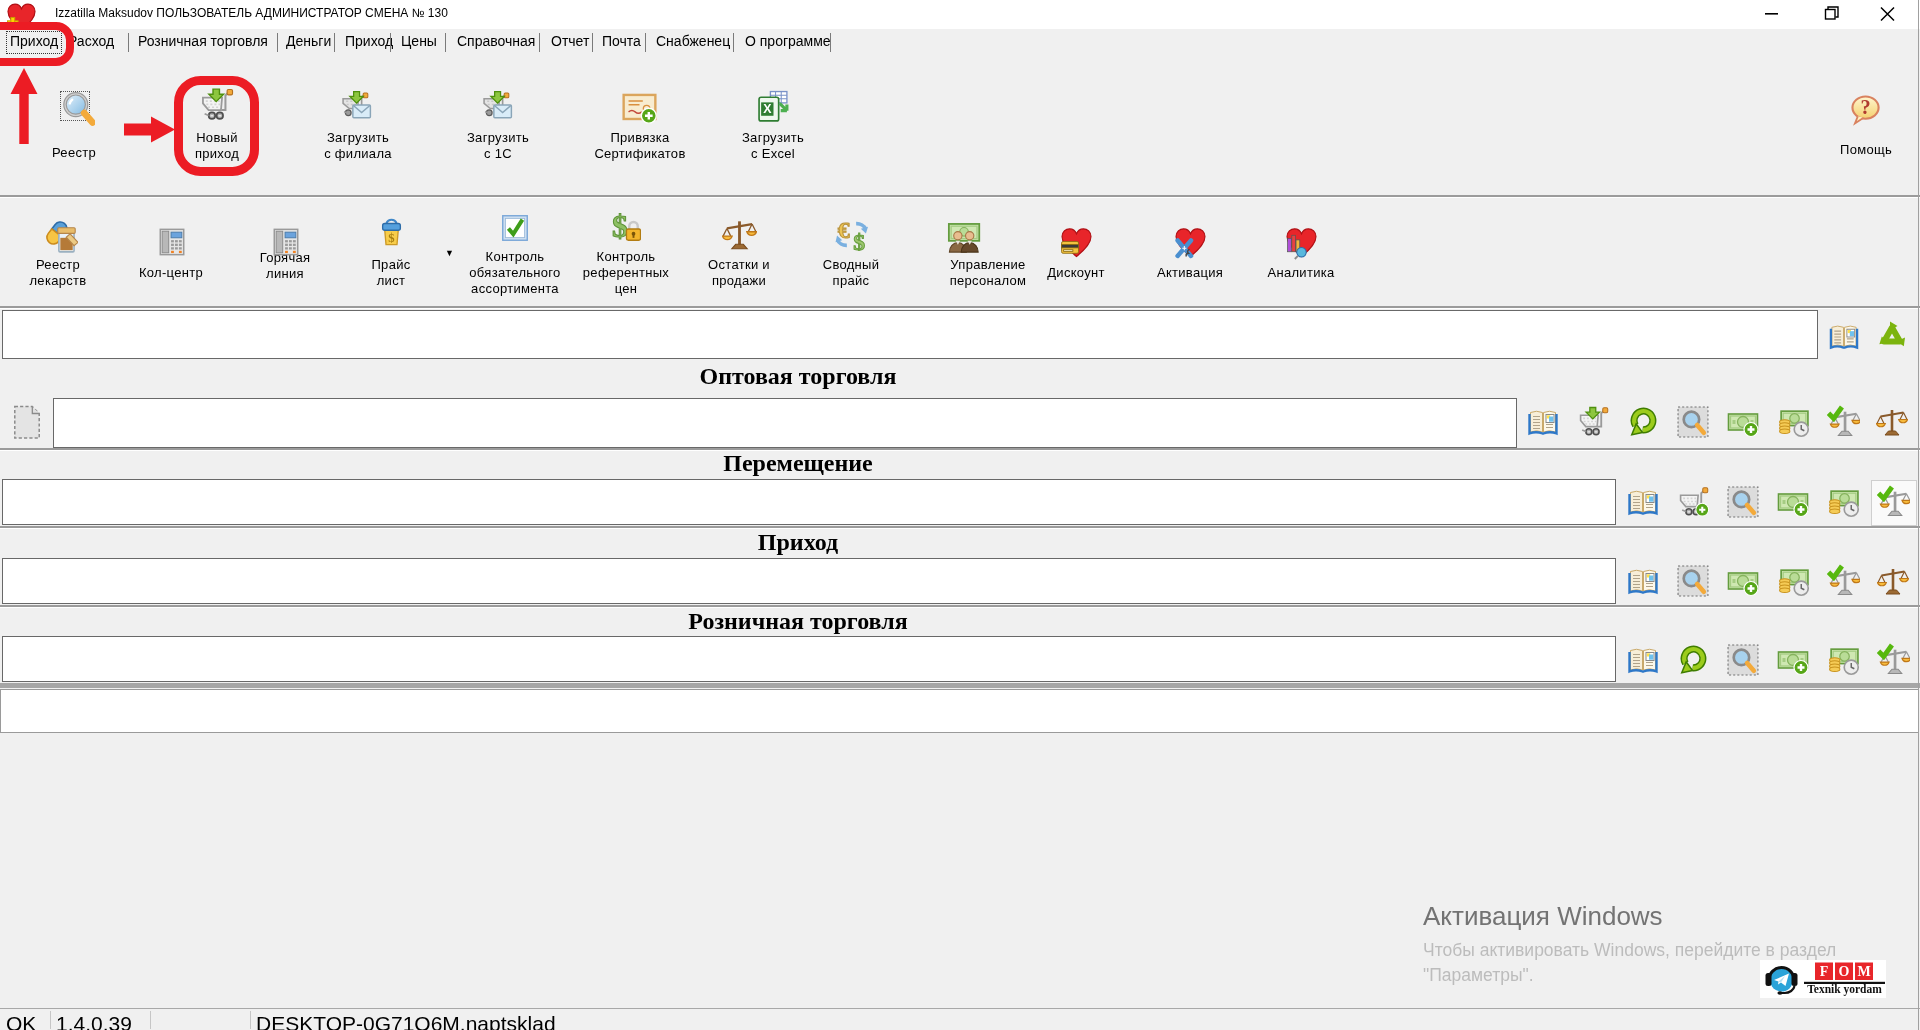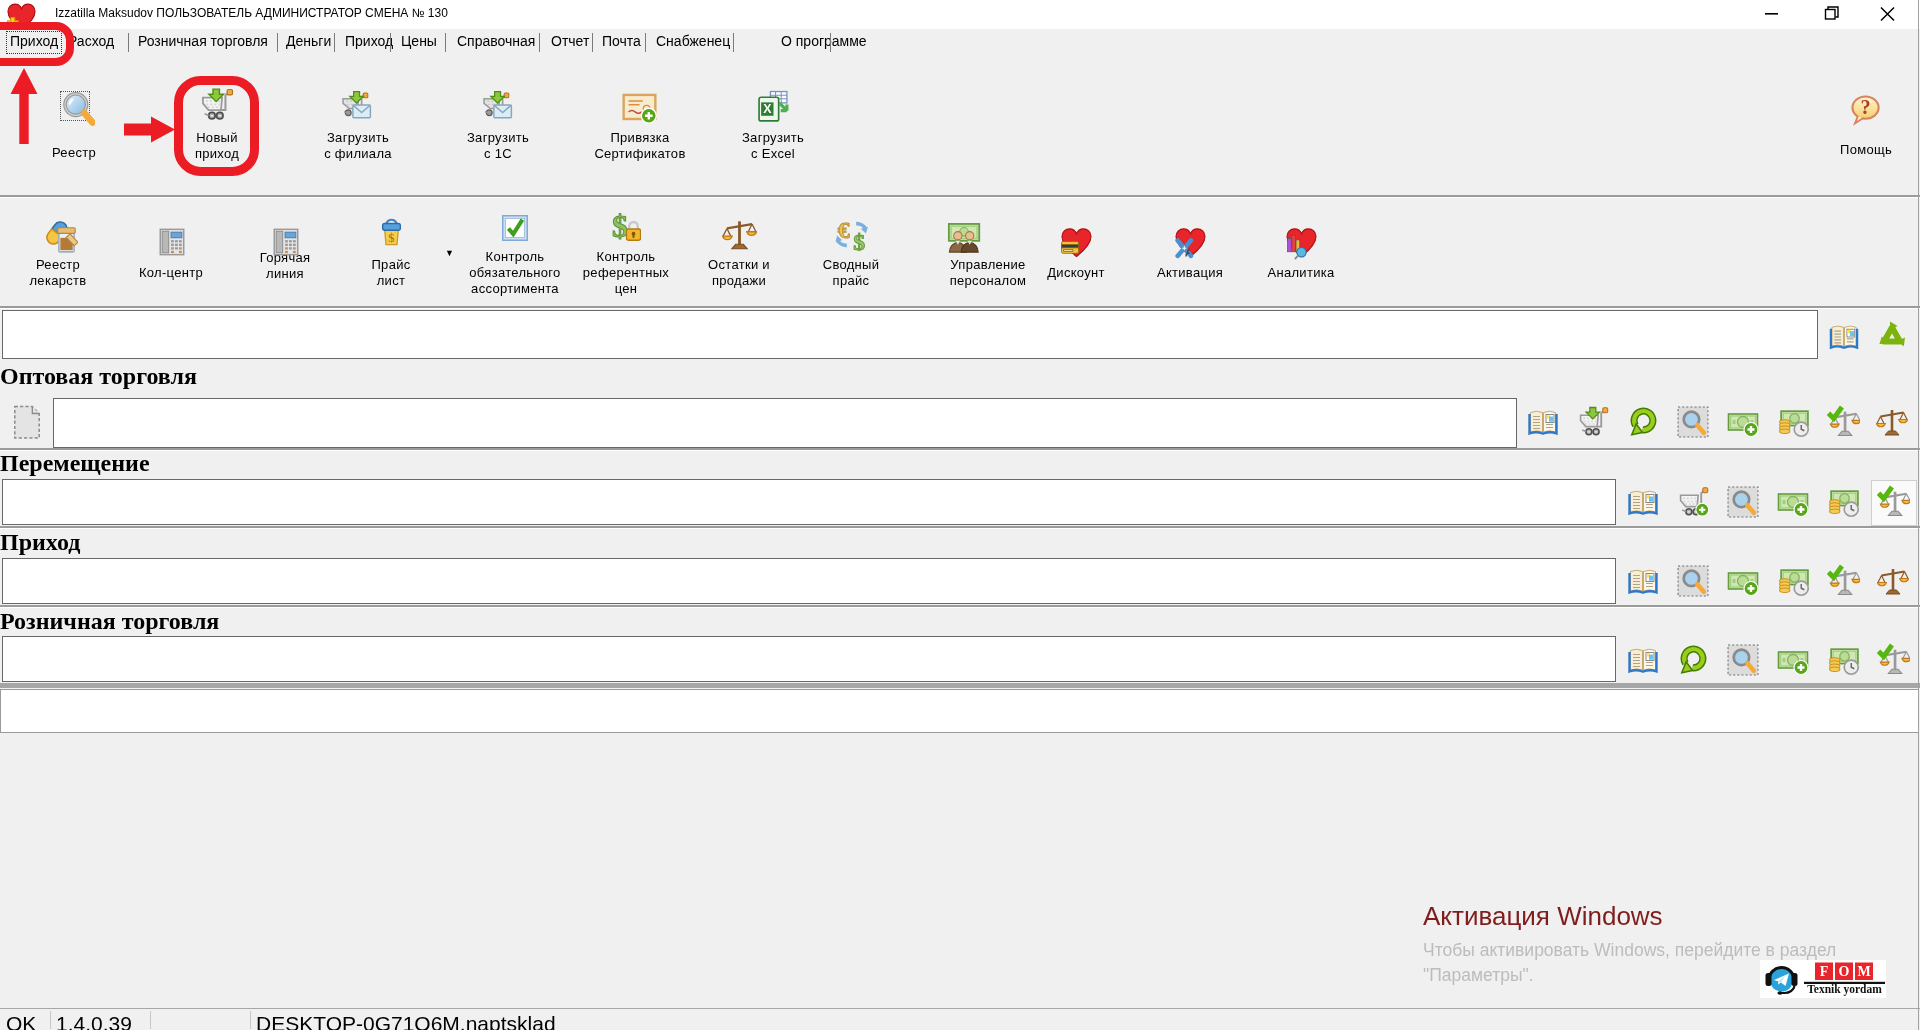--- a/index.html
+++ b/index.html
@@ -1,17 +1,17 @@
 <!DOCTYPE html>
 <html><head><meta charset="utf-8"><style>
 html,body{margin:0;padding:0}
 body{width:1920px;height:1030px;position:relative;background:#f0f0f0;font-family:"Liberation Sans",sans-serif;overflow:hidden;color:#000}
 .abs{position:absolute}
 .lbl{position:absolute;font-size:13px;line-height:16px;text-align:center;white-space:pre;letter-spacing:.3px}
-.hdr{position:absolute;left:0;width:1596px;text-align:left;font-family:"Liberation Serif",serif;font-weight:bold;font-size:24px}
+.hdr{position:absolute;left:0;width:1596px;text-align:center;font-family:"Liberation Serif",serif;font-weight:bold;font-size:24px}
 .inp{position:absolute;background:#fff;border:1px solid #686868}
 .groove{position:absolute;left:0;width:1920px;height:2px;background:#9b9b9b;border-bottom:1px solid #fff}
 .msep{position:absolute;top:33px;width:1px;height:19px;background:#7a7a7a}
 .mitem{position:absolute;top:33px;font-size:14px}
 .ssep{position:absolute;top:1011px;width:1px;height:18px;background:#c6c6c6}
 .stxt{position:absolute;top:1012px;font-size:21px}
 </style></head>
 <body>
 
 <div class="abs" style="left:0;top:0;width:1920px;height:29px;background:#fff"></div>
@@ -28,21 +28,21 @@
 <div class="mitem" style="left:10px">Приход</div>
 <div class="mitem" style="left:68px">Расход</div>
 <div class="mitem" style="left:138px">Розничная торговля</div>
 <div class="mitem" style="left:286px">Деньги</div>
 <div class="mitem" style="left:345px">Приход</div>
 <div class="mitem" style="left:401px">Цены</div>
 <div class="mitem" style="left:457px">Справочная</div>
 <div class="mitem" style="left:551px">Отчет</div>
 <div class="mitem" style="left:602px">Почта</div>
 <div class="mitem" style="left:656px">Снабженец</div>
-<div class="mitem" style="left:781px">О программе</div>
+<div class="mitem" style="left:745px">О программе</div>
 <div class="msep" style="left:67px"></div>
 <div class="msep" style="left:128px"></div>
 <div class="msep" style="left:277px"></div>
 <div class="msep" style="left:334px"></div>
 <div class="msep" style="left:390px"></div>
 <div class="msep" style="left:445px"></div>
 <div class="msep" style="left:539px"></div>
 <div class="msep" style="left:592px"></div>
 <div class="msep" style="left:645px"></div>
 <div class="msep" style="left:733px"></div>
@@ -101,21 +101,21 @@
 
 <div class="hdr" style="top:529px">Приход</div>
 <div class="inp" style="left:2px;top:558px;width:1612px;height:44px"></div>
 <div class="groove" style="top:605px"></div>
 
 <div class="hdr" style="top:608px">Розничная торговля</div>
 <div class="inp" style="left:2px;top:636px;width:1612px;height:44px"></div>
 <div class="abs" style="left:0;top:683px;width:1920px;height:5px;background:#a6a6a6"></div>
 <div class="abs" style="left:0;top:689px;width:1917px;height:42px;background:#fff;border:1px solid #9a9a9a;border-right:none"></div>
 
-<div class="abs" style="left:1423px;top:901px;font-size:26px;color:#7f1d1d">Активация Windows</div>
+<div class="abs" style="left:1423px;top:901px;font-size:26px;color:#737373">Активация Windows</div>
 <div class="abs" style="left:1423px;top:938px;font-size:17.5px;color:#bcbcbc;line-height:25px">Чтобы активировать Windows, перейдите в раздел<br>"Параметры".</div>
 
 <div class="abs" style="left:0;top:1008px;width:1920px;height:1px;background:#a8a8a8"></div>
 <div class="stxt" style="left:6px">OK</div>
 <div class="stxt" style="left:56px">1.4.0.39</div>
 <div class="stxt" style="left:256px">DESKTOP-0G71O6M.naptsklad</div>
 <div class="ssep" style="left:50px"></div>
 <div class="ssep" style="left:150px"></div>
 <div class="ssep" style="left:250px"></div>
 <div class="abs" style="left:1918px;top:0;width:1px;height:1030px;background:#a0a0a0"></div>

